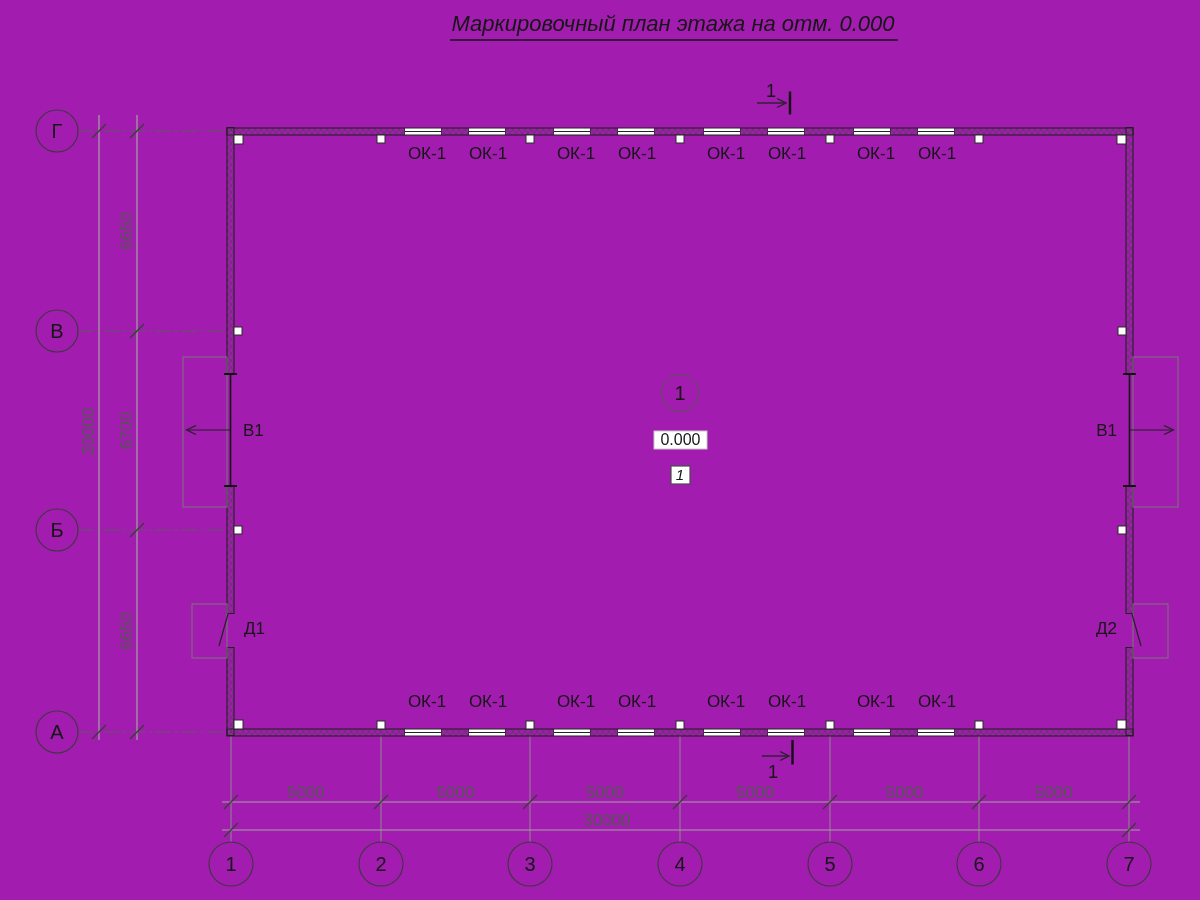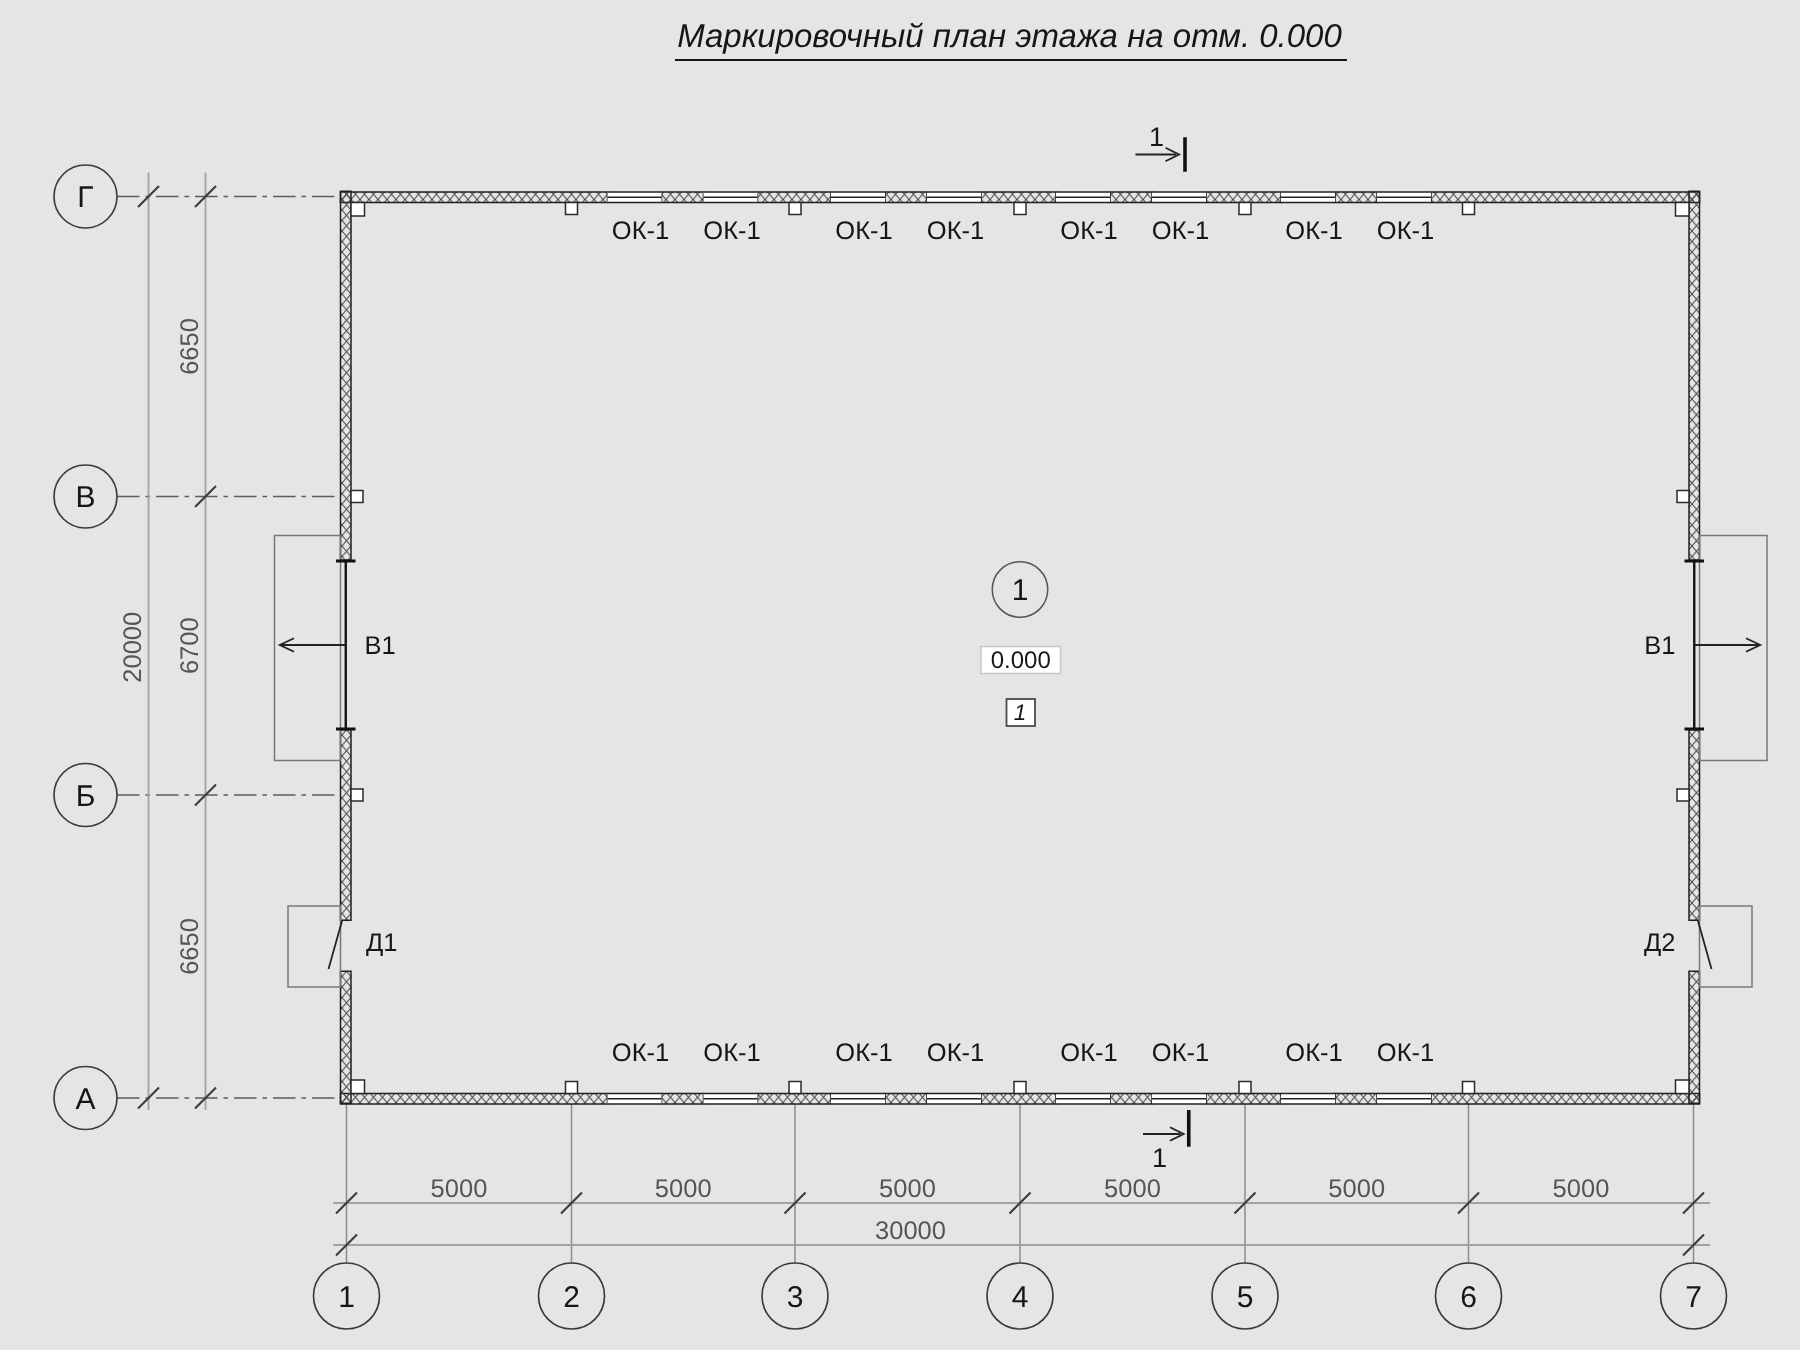--- a/index.html
+++ b/index.html
@@ -2,21 +2,21 @@
 <html style="--ink: #161616; --dimtext: #555555; --wall: #1f1f1f; --dimline: #a3a3a3; --extline: #8c8c8c; --axline: #5c5c5c; --tick: #3c3c3c; --porch: #787878;"><head>
 <meta charset="utf-8">
 <style>
   :root{
     --ff: "Liberation Sans", sans-serif;
     --ink:#161616; --dimtext:#555555;
     --wall:#1f1f1f; --dimline:#a3a3a3; --extline:#8c8c8c;
     --axline:#5c5c5c; --tick:#3c3c3c; --porch:#787878; --boxbrd:#c8c8c8;
   }
   html,body{margin:0;padding:0;background:#ffffff;}
-  .canvas{position:relative;width:1200px;height:900px;background:#e5e5e5;overflow:hidden;}
+  .canvas{position:relative;width:1200px;height:900px;background:#a21caf;overflow:hidden;}
   svg{display:block;font-family:var(--ff);}
   text{font-family:var(--ff);}
   .title{font:italic 22px "Liberation Sans",sans-serif;fill:var(--ink);text-anchor:middle;}
   .lbl{font:17px "Liberation Sans",sans-serif;fill:var(--ink);}
   .lbl-mid{font:17px "Liberation Sans",sans-serif;fill:var(--ink);text-anchor:middle;}
   .lbl-end{font:17px "Liberation Sans",sans-serif;fill:var(--ink);text-anchor:end;}
   .dim{font:17px "Liberation Sans",sans-serif;fill:var(--dimtext);text-anchor:middle;}
   .bub{font:20px "Liberation Sans",sans-serif;fill:var(--ink);text-anchor:middle;}
   .sec{font:18px "Liberation Sans",sans-serif;fill:var(--ink);text-anchor:middle;}
   .elev{font:16px "Liberation Sans",sans-serif;fill:var(--ink);text-anchor:middle;}

